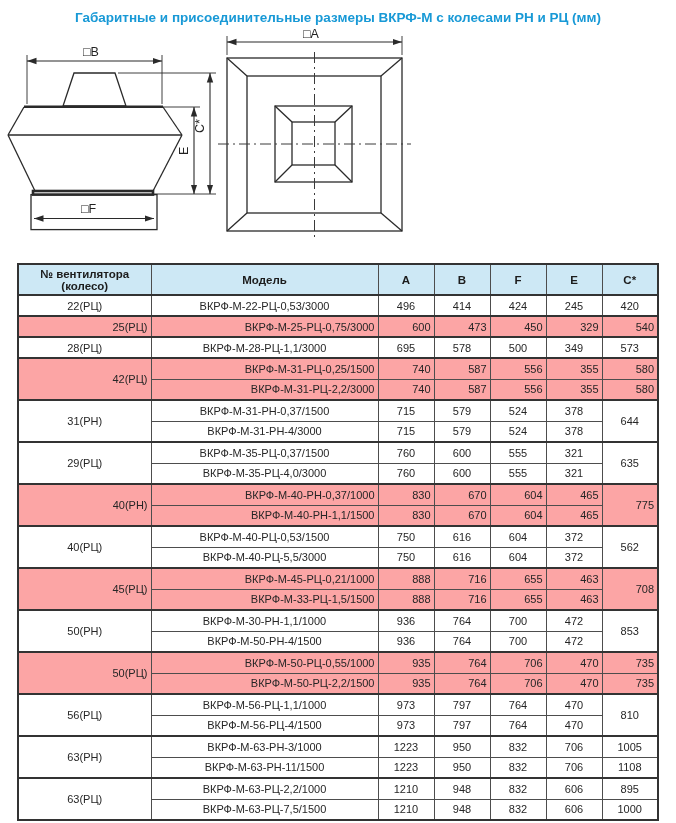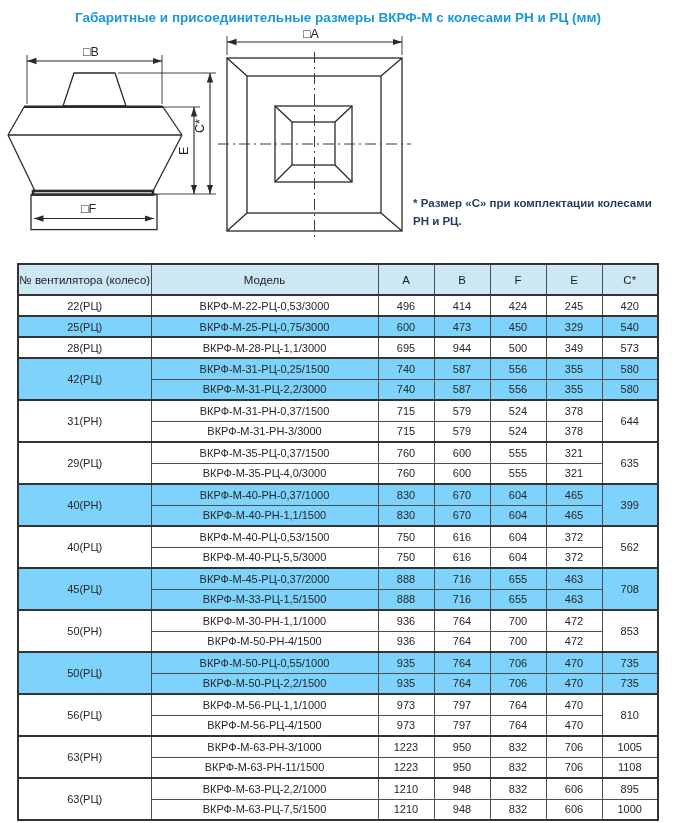--- a/index.html
+++ b/index.html
@@ -49,36 +49,36 @@
     margin: 0 auto;
     border-collapse: collapse;
     table-layout: fixed;
     border: 2px solid #333;
     font-size: 11px;
   }
   table.dims th {
     height: 31px;
     background: #cde8f5;
     font-size: 11.5px;
-    font-weight: normal;
+    font-weight: bold;
     border: 1px solid #4d4d4d;
     border-bottom: 2px solid #333;
     text-align: center;
     color: #1c1c1c;
   }
   table.dims td {
     height: 21px;
     padding: 0 3px;
     border: 1px solid #4d4d4d;
     text-align: center;
     vertical-align: middle;
     color: #262626;
     background: #fff;
   }
-  tr.stripe td { background: #7dd3fc; }
+  tr.stripe td { background: #fca5a5; text-align: right; }
   tr.gs td { border-top: 2px solid #333; }
 </style>
 </head>
 <body>
 
 <div class="page">
 
   <div class="title">Габаритные и присоединительные размеры ВКРФ-М с колесами РН и РЦ (мм)</div>
 
   <div class="figure-area">
@@ -143,24 +143,20 @@
         <line class="draw" x1="275" y1="78" x2="292" y2="94"></line>
         <line class="draw" x1="352" y1="78" x2="335" y2="94"></line>
         <line class="draw" x1="275" y1="154" x2="292" y2="137"></line>
         <line class="draw" x1="352" y1="154" x2="335" y2="137"></line>
 
         <line class="center-line" x1="218" y1="116" x2="411" y2="116"></line>
         <line class="center-line" x1="314.5" y1="24" x2="314.5" y2="209"></line>
       </g>
     </svg>
 
-    <div class="note">
-      <span>* Размер «С» при комплектации колесами</span><br>
-      <span>РН и РЦ.</span>
-    </div>
   </div>
 
   <table class="dims">
     <colgroup>
       <col style="width:133px">
         <col style="width:227px">
       <col style="width:56px">
         <col style="width:56px">
         <col style="width:56px">
       <col style="width:56px">
@@ -193,21 +189,21 @@
           <td>600</td>
           <td>473</td>
           <td>450</td>
           <td>329</td>
           <td>540</td>
         </tr>
         <tr class="gs">
           <td>28(РЦ)</td>
           <td>ВКРФ-М-28-РЦ-1,1/3000</td>
           <td>695</td>
-          <td>944</td>
+          <td>578</td>
           <td>500</td>
           <td>349</td>
           <td>573</td>
         </tr>
         <tr class="gs stripe">
           <td rowspan="2">42(РЦ)</td>
           <td>ВКРФ-М-31-РЦ-0,25/1500</td>
           <td>740</td>
           <td>587</td>
           <td>556</td>
@@ -225,21 +221,21 @@
         <tr class="gs">
           <td rowspan="2">31(РН)</td>
           <td>ВКРФ-М-31-РН-0,37/1500</td>
           <td>715</td>
           <td>579</td>
           <td>524</td>
           <td>378</td>
           <td rowspan="2">644</td>
         </tr>
         <tr>
-          <td>ВКРФ-М-31-РН-3/3000</td>
+          <td>ВКРФ-М-31-РН-4/3000</td>
           <td>715</td>
           <td>579</td>
           <td>524</td>
           <td>378</td>
         </tr>
         <tr class="gs">
           <td rowspan="2">29(РЦ)</td>
           <td>ВКРФ-М-35-РЦ-0,37/1500</td>
           <td>760</td>
           <td>600</td>
@@ -254,21 +250,21 @@
           <td>555</td>
           <td>321</td>
         </tr>
         <tr class="gs stripe">
           <td rowspan="2">40(РН)</td>
           <td>ВКРФ-М-40-РН-0,37/1000</td>
           <td>830</td>
           <td>670</td>
           <td>604</td>
           <td>465</td>
-          <td rowspan="2">399</td>
+          <td rowspan="2">775</td>
         </tr>
         <tr class="stripe">
           <td>ВКРФ-М-40-РН-1,1/1500</td>
           <td>830</td>
           <td>670</td>
           <td>604</td>
           <td>465</td>
         </tr>
         <tr class="gs">
           <td rowspan="2">40(РЦ)</td>
@@ -281,21 +277,21 @@
         </tr>
         <tr>
           <td>ВКРФ-М-40-РЦ-5,5/3000</td>
           <td>750</td>
           <td>616</td>
           <td>604</td>
           <td>372</td>
         </tr>
         <tr class="gs stripe">
           <td rowspan="2">45(РЦ)</td>
-          <td>ВКРФ-М-45-РЦ-0,37/2000</td>
+          <td>ВКРФ-М-45-РЦ-0,21/1000</td>
           <td>888</td>
           <td>716</td>
           <td>655</td>
           <td>463</td>
           <td rowspan="2">708</td>
         </tr>
         <tr class="stripe">
           <td>ВКРФ-М-33-РЦ-1,5/1500</td>
           <td>888</td>
           <td>716</td>

